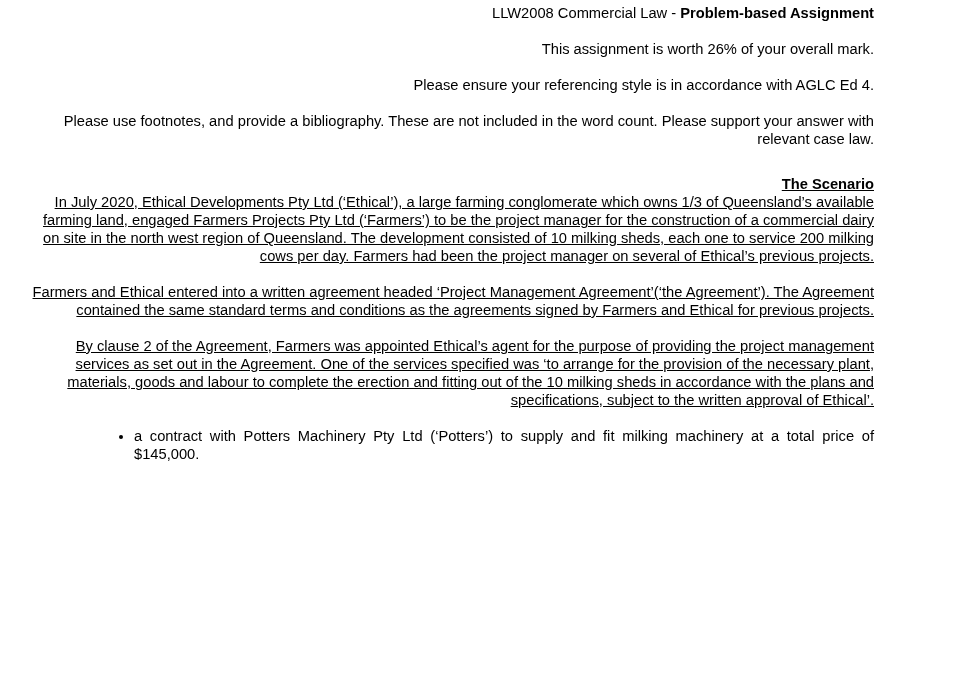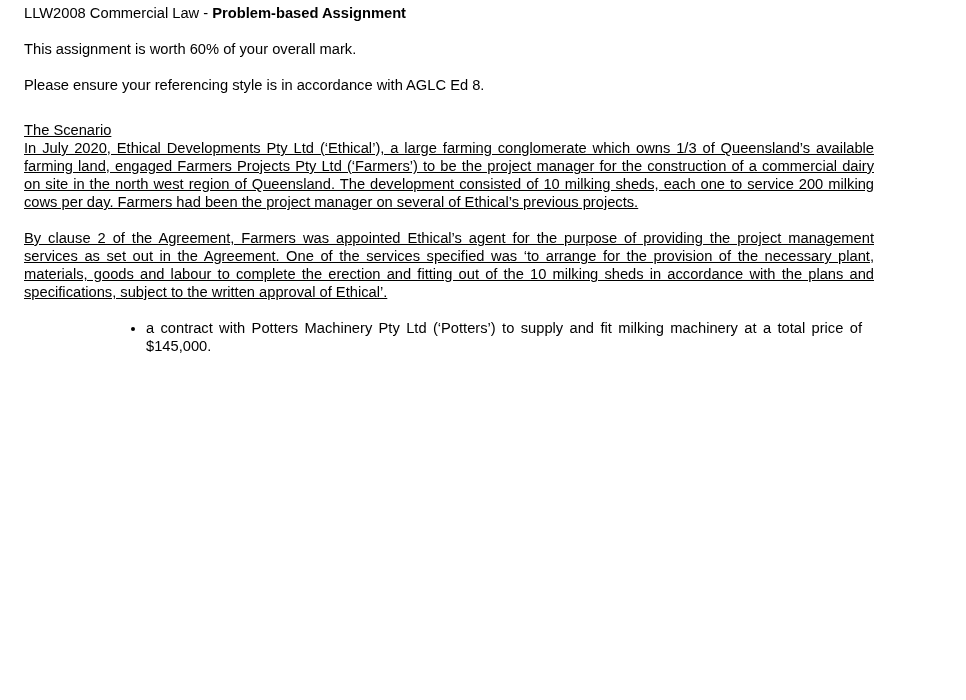--- a/index.html
+++ b/index.html
@@ -12,59 +12,62 @@
     color: #000000;
     font-family: "Liberation Sans", "DejaVu Sans", sans-serif;
     font-size: 14.7px;
     line-height: 18px;
   }
   .doc {
     padding: 4px 92px 0 24px;
   }
   .doc p {
     margin: 0 0 18px 0;
+    text-align: right;
   }
   .title-line {
     margin: 0 0 22px 0;
   }
   .bold { font-weight: bold; }
   .warning-line { font-weight: bold; }
   .scenario-heading {
-    font-weight: normal;
+    font-weight: bold;
     text-decoration: underline;
     margin: 27px 0 0 0 !important;
   }
   .justify { text-align: justify; text-decoration: underline; }
   ul.contract-list {
     margin: 0;
     padding: 0 0 0 110px;
   }
   ul.contract-list li {
     text-align: justify;
-    margin: 12px;
+    margin: 0;
   }
 </style>
 </head>
 <body>
 
 <div class="doc">
 
   <p class="title-line"><span>LLW2008 Commercial Law - </span><span class="bold">Problem-based Assignment</span></p>
 
 
-  <p>This assignment is worth 60% of your overall mark.</p>
+  <p>This assignment is worth 26% of your overall mark.</p>
 
-  <p>Please ensure your referencing style is in accordance with AGLC Ed 8.</p>
+  <p>Please ensure your referencing style is in accordance with AGLC Ed 4.</p>
 
+  <p>Please use footnotes, and provide a bibliography. These are not included in the word count.  Please support your answer with relevant case law.</p>
 
 
   <p class="scenario-heading">The Scenario</p>
 
   <p class="justify">In July 2020, Ethical Developments Pty Ltd (‘Ethical’), a large farming conglomerate which owns 1/3 of Queensland’s available farming land, engaged Farmers Projects Pty Ltd (‘Farmers’) to be the project manager for the construction of a commercial dairy on site in the north west region of Queensland.  The development consisted of 10 milking sheds, each one to service 200 milking cows per day. Farmers had been the project manager on several of Ethical’s previous projects.</p>
 
+  <p class="justify">Farmers and Ethical entered into a written agreement headed ‘Project Management Agreement’(‘the Agreement’). The Agreement contained the same standard terms and conditions as the agreements signed by Farmers and Ethical for previous projects.</p>
 
   <p class="justify">By clause 2 of the Agreement, Farmers was appointed Ethical’s agent for the purpose of providing the project management services as set out in the Agreement. One of the services specified was ‘to arrange for the provision of the necessary plant, materials, goods and labour to complete the erection and fitting out of the 10 milking sheds in accordance with the plans and specifications, subject to the written approval of Ethical’.</p>
 
 
 
   <ul class="contract-list">
     <li>a contract with Potters Machinery Pty Ltd (‘Potters’) to supply and fit milking machinery at a total price of $145,000.</li>
   </ul>
 
 </div>

